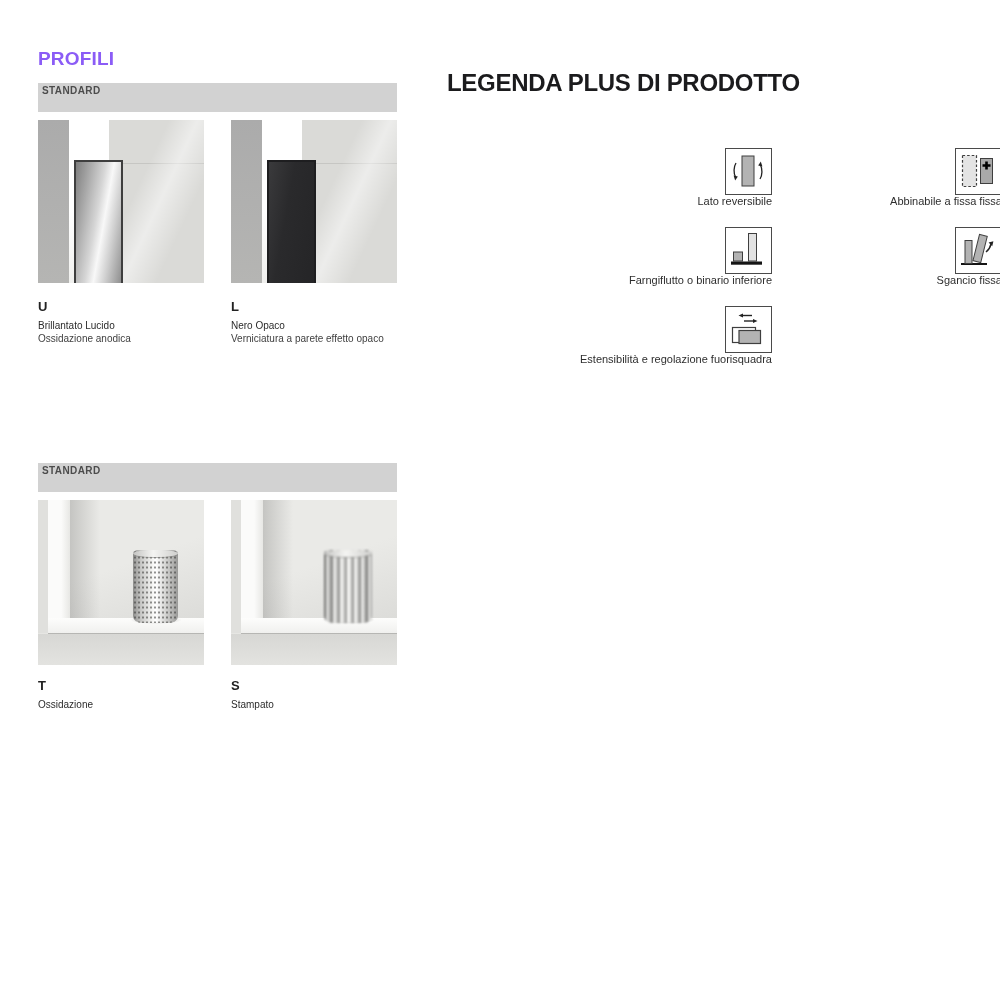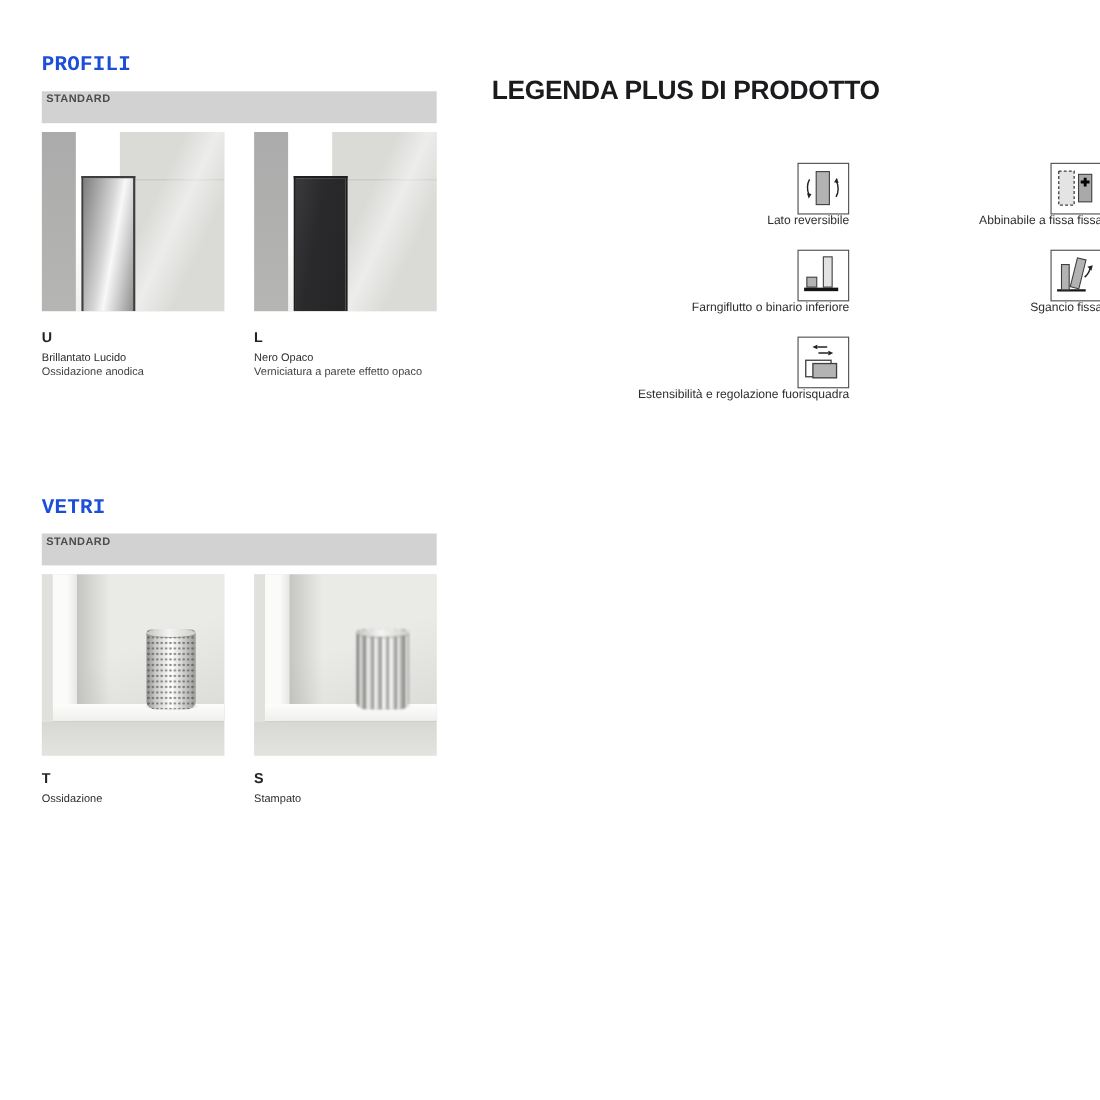--- a/index.html
+++ b/index.html
@@ -1,22 +1,22 @@
 <!DOCTYPE html>
 <html><head>
 <meta charset="utf-8">
 <style>
   * { box-sizing: border-box; margin: 0; padding: 0; }
   html,body { width:1000px; height:1000px; background:#ffffff; overflow:hidden;
               font-family:"Liberation Sans", sans-serif; color:#1d1d1f; }
 
   .section { position:absolute; }
 
-  h1.sec-title { font-size:19px; font-weight:bold; letter-spacing:0.2px; color:#1d4ed8;
-                 line-height:22px;font-family:Liberation Mono, monospace; }
+  h1.sec-title { font-size:19px; font-weight:bold; letter-spacing:0.2px; color:#8b5cf6;
+                 line-height:22px; }
   h1.big-title { font-size:24px; font-weight:bold; letter-spacing:-0.3px; color:#1b1b1d;
                  line-height:26px; }
 
   .standard-bar { margin-top:13px; height:29px; background:#d2d2d2;
                   font-size:10px; font-weight:bold; color:#4c4c4c;
                   letter-spacing:0.4px; line-height:15px; padding-left:4px; }
 
   .swatch-row { display:flex; gap:27px; margin-top:8px; }
 
   
@@ -189,21 +189,20 @@
           </svg>
         </div>
         <div class="legend-label">Sgancio fissa</div>
       </div>
 
     </div>
   </div>
 </div>
 
 <div class="section" style="left:38px; top:450px; width:359px;">
-  <h1 class="sec-title">VETRI</h1>
   <div class="standard-bar">STANDARD</div>
 
   <div class="swatch-row">
     <div class="glass-scene">
       <div class="gs-backwall"></div>
       <div class="gs-corner-shadow"></div>
       <div class="gs-leftedge"></div>
       <div class="gs-vstrip"></div>
       <div class="gs-shelf"></div>
       <div class="gs-floor"></div>

